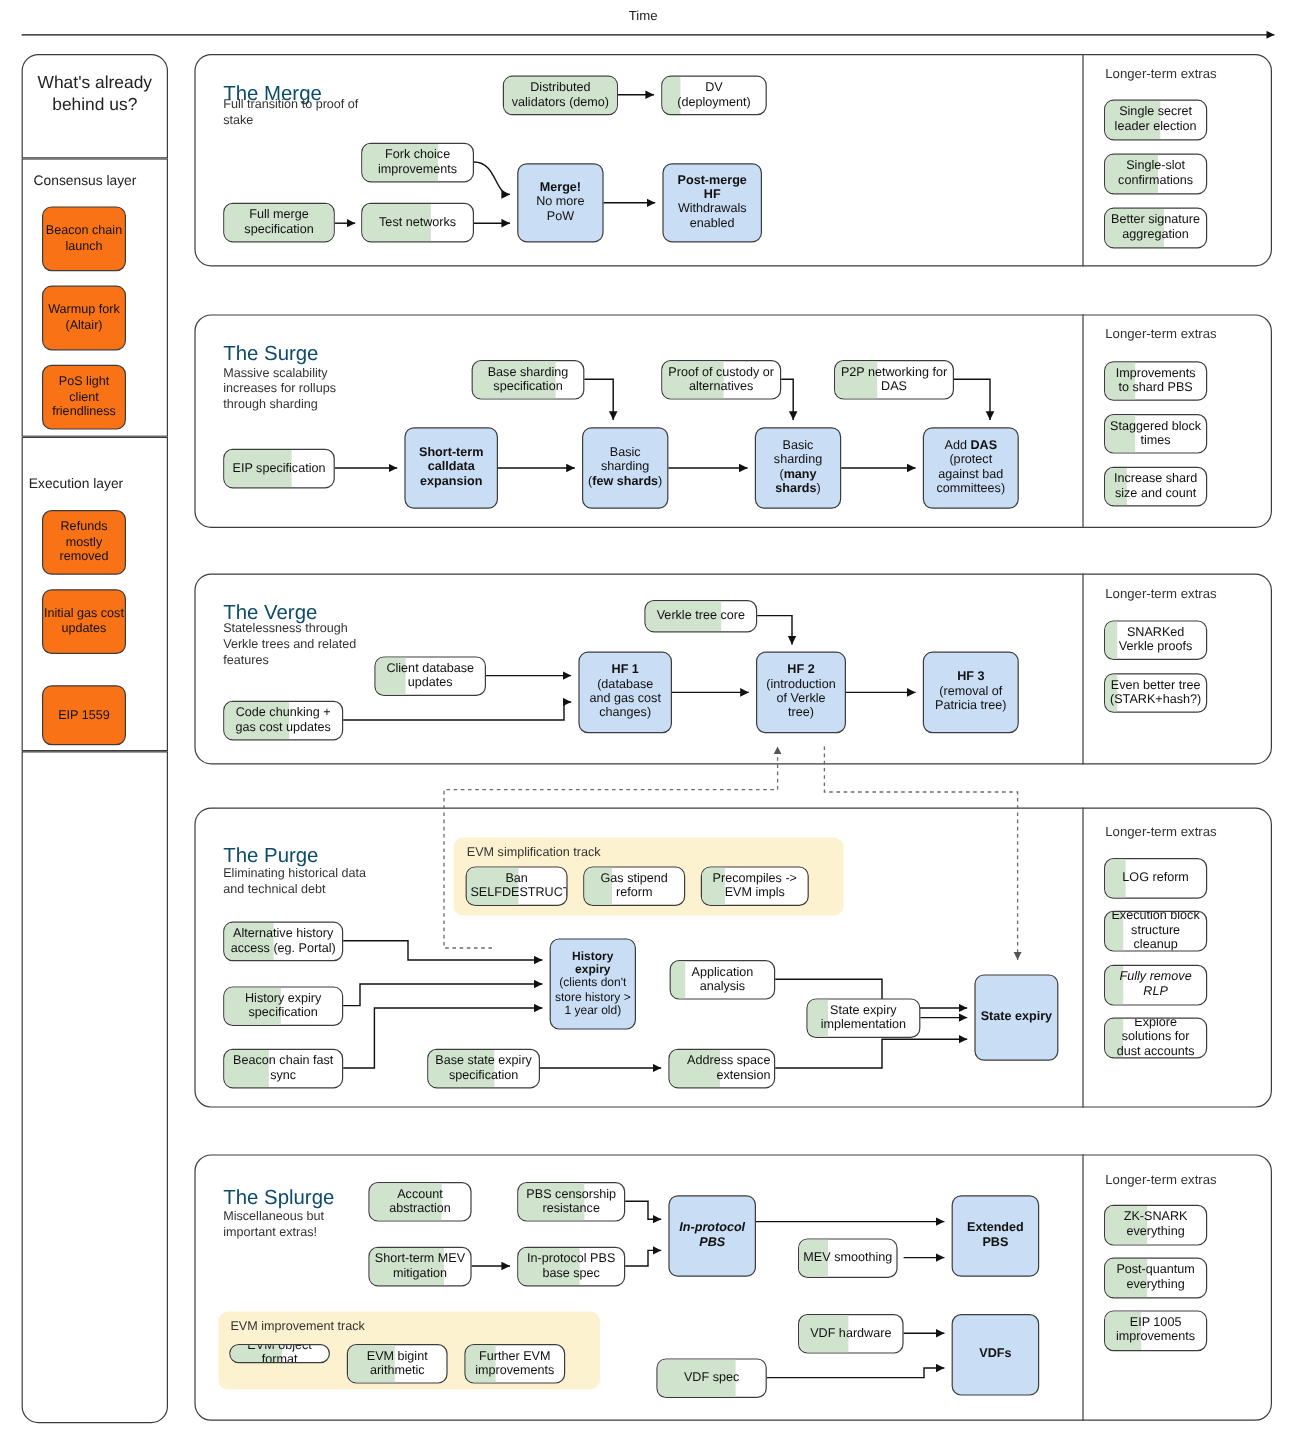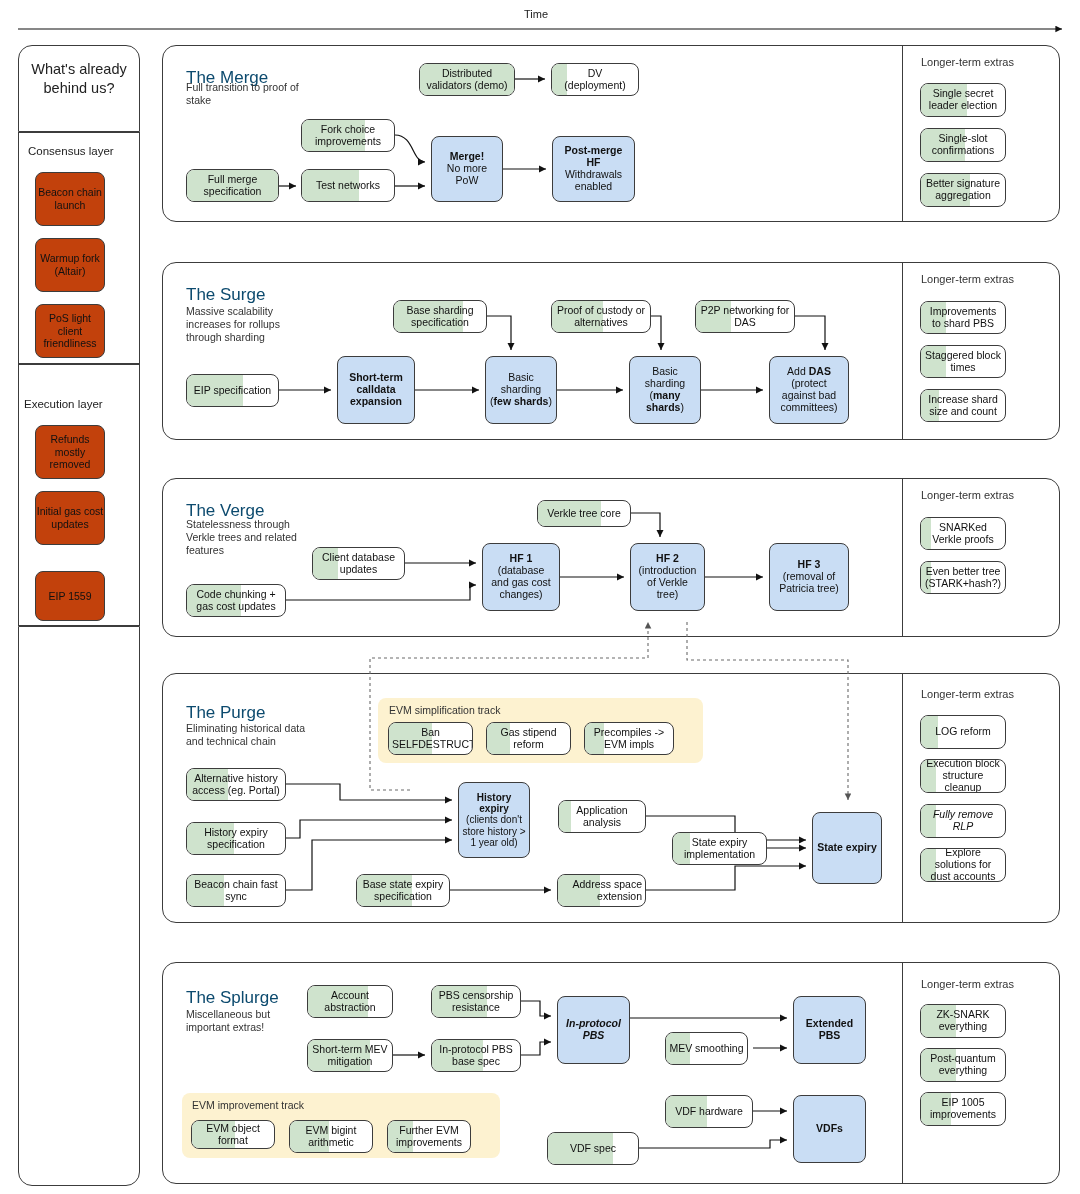--- a/index.html
+++ b/index.html
@@ -108,21 +108,21 @@
     font-size:11.5px;
     color:#222;
     z-index:6;
     white-space:nowrap;
   }
   .side-item{
     position:absolute;
     box-sizing:border-box;
     border:1.3px solid #3c3c3c;
     border-radius:8px;
-    background:#c2410c;
+    background:#f97316;
     display:flex;align-items:center;justify-content:center;
     text-align:center;font-size:10.5px;line-height:1.2;color:#111;
     z-index:6;
   }
   
   .track{
     position:absolute;
     box-sizing:border-box;
     background:#fdf2d0;
     border-radius:8px;
@@ -306,21 +306,21 @@
       <span class="lbl">SNARKed Verkle proofs</span>
     </div>
   <div class="node green" style="left:920px;top:561px;width:86px;height:33px;">
       <span class="fill" style="width:12%"></span>
       <span class="lbl">Even better tree (STARK+hash?)</span>
     </div>
 
   <div class="section" style="left:162px;top:673px;width:898px;height:250px;"></div>
   <div class="divider" style="left:902px;top:673px;height:250px;"></div>
   <div class="sec-title" style="left:186px;top:692px;">The Purge</div>
-  <div class="sec-sub" style="left:186px;top:722px;width:125px;"><span>Eliminating historical data and technical chain</span></div>
+  <div class="sec-sub" style="left:186px;top:722px;width:125px;"><span>Eliminating historical data and technical debt</span></div>
   <div class="extras-title" style="left:921px;top:688px;">Longer-term extras</div>
 
   <div class="track" style="left:378px;top:698px;width:325px;height:65px;"></div>
   <div class="track-label" style="left:389px;top:704px;">EVM simplification track</div>
   <div class="node green" style="left:388px;top:722px;width:85px;height:33px;">
       <span class="fill" style="width:52%"></span>
       <span class="lbl">Ban<br>SELFDESTRUCT</span>
     </div>
   <div class="node green" style="left:486px;top:722px;width:85px;height:33px;">
       <span class="fill" style="width:28%"></span>
@@ -422,21 +422,21 @@
   <div class="node green" style="left:547px;top:1132px;width:92px;height:33px;">
       <span class="fill" style="width:72%"></span>
       <span class="lbl">VDF spec</span>
     </div>
   <div class="node blue bold" style="left:793px;top:1095px;width:73px;height:68px;">
       <span class="lbl">VDFs</span>
     </div>
 
   <div class="track" style="left:182px;top:1093px;width:318px;height:65px;"></div>
   <div class="track-label" style="left:192px;top:1099px;">EVM improvement track</div>
-  <div class="node green" style="left:191px;top:1120px;width:84px;height:29px;justify-content:flex-end;">
+  <div class="node green" style="left:191px;top:1120px;width:84px;height:16px;justify-content:flex-end;">
       <span class="fill" style="width:52%"></span>
       <span class="lbl">EVM object format</span>
     </div>
   <div class="node green" style="left:289px;top:1120px;width:84px;height:33px;">
       <span class="fill" style="width:48%"></span>
       <span class="lbl">EVM bigint arithmetic</span>
     </div>
   <div class="node green" style="left:387px;top:1120px;width:84px;height:33px;">
       <span class="fill" style="width:30%"></span>
       <span class="lbl">Further EVM improvements</span>

